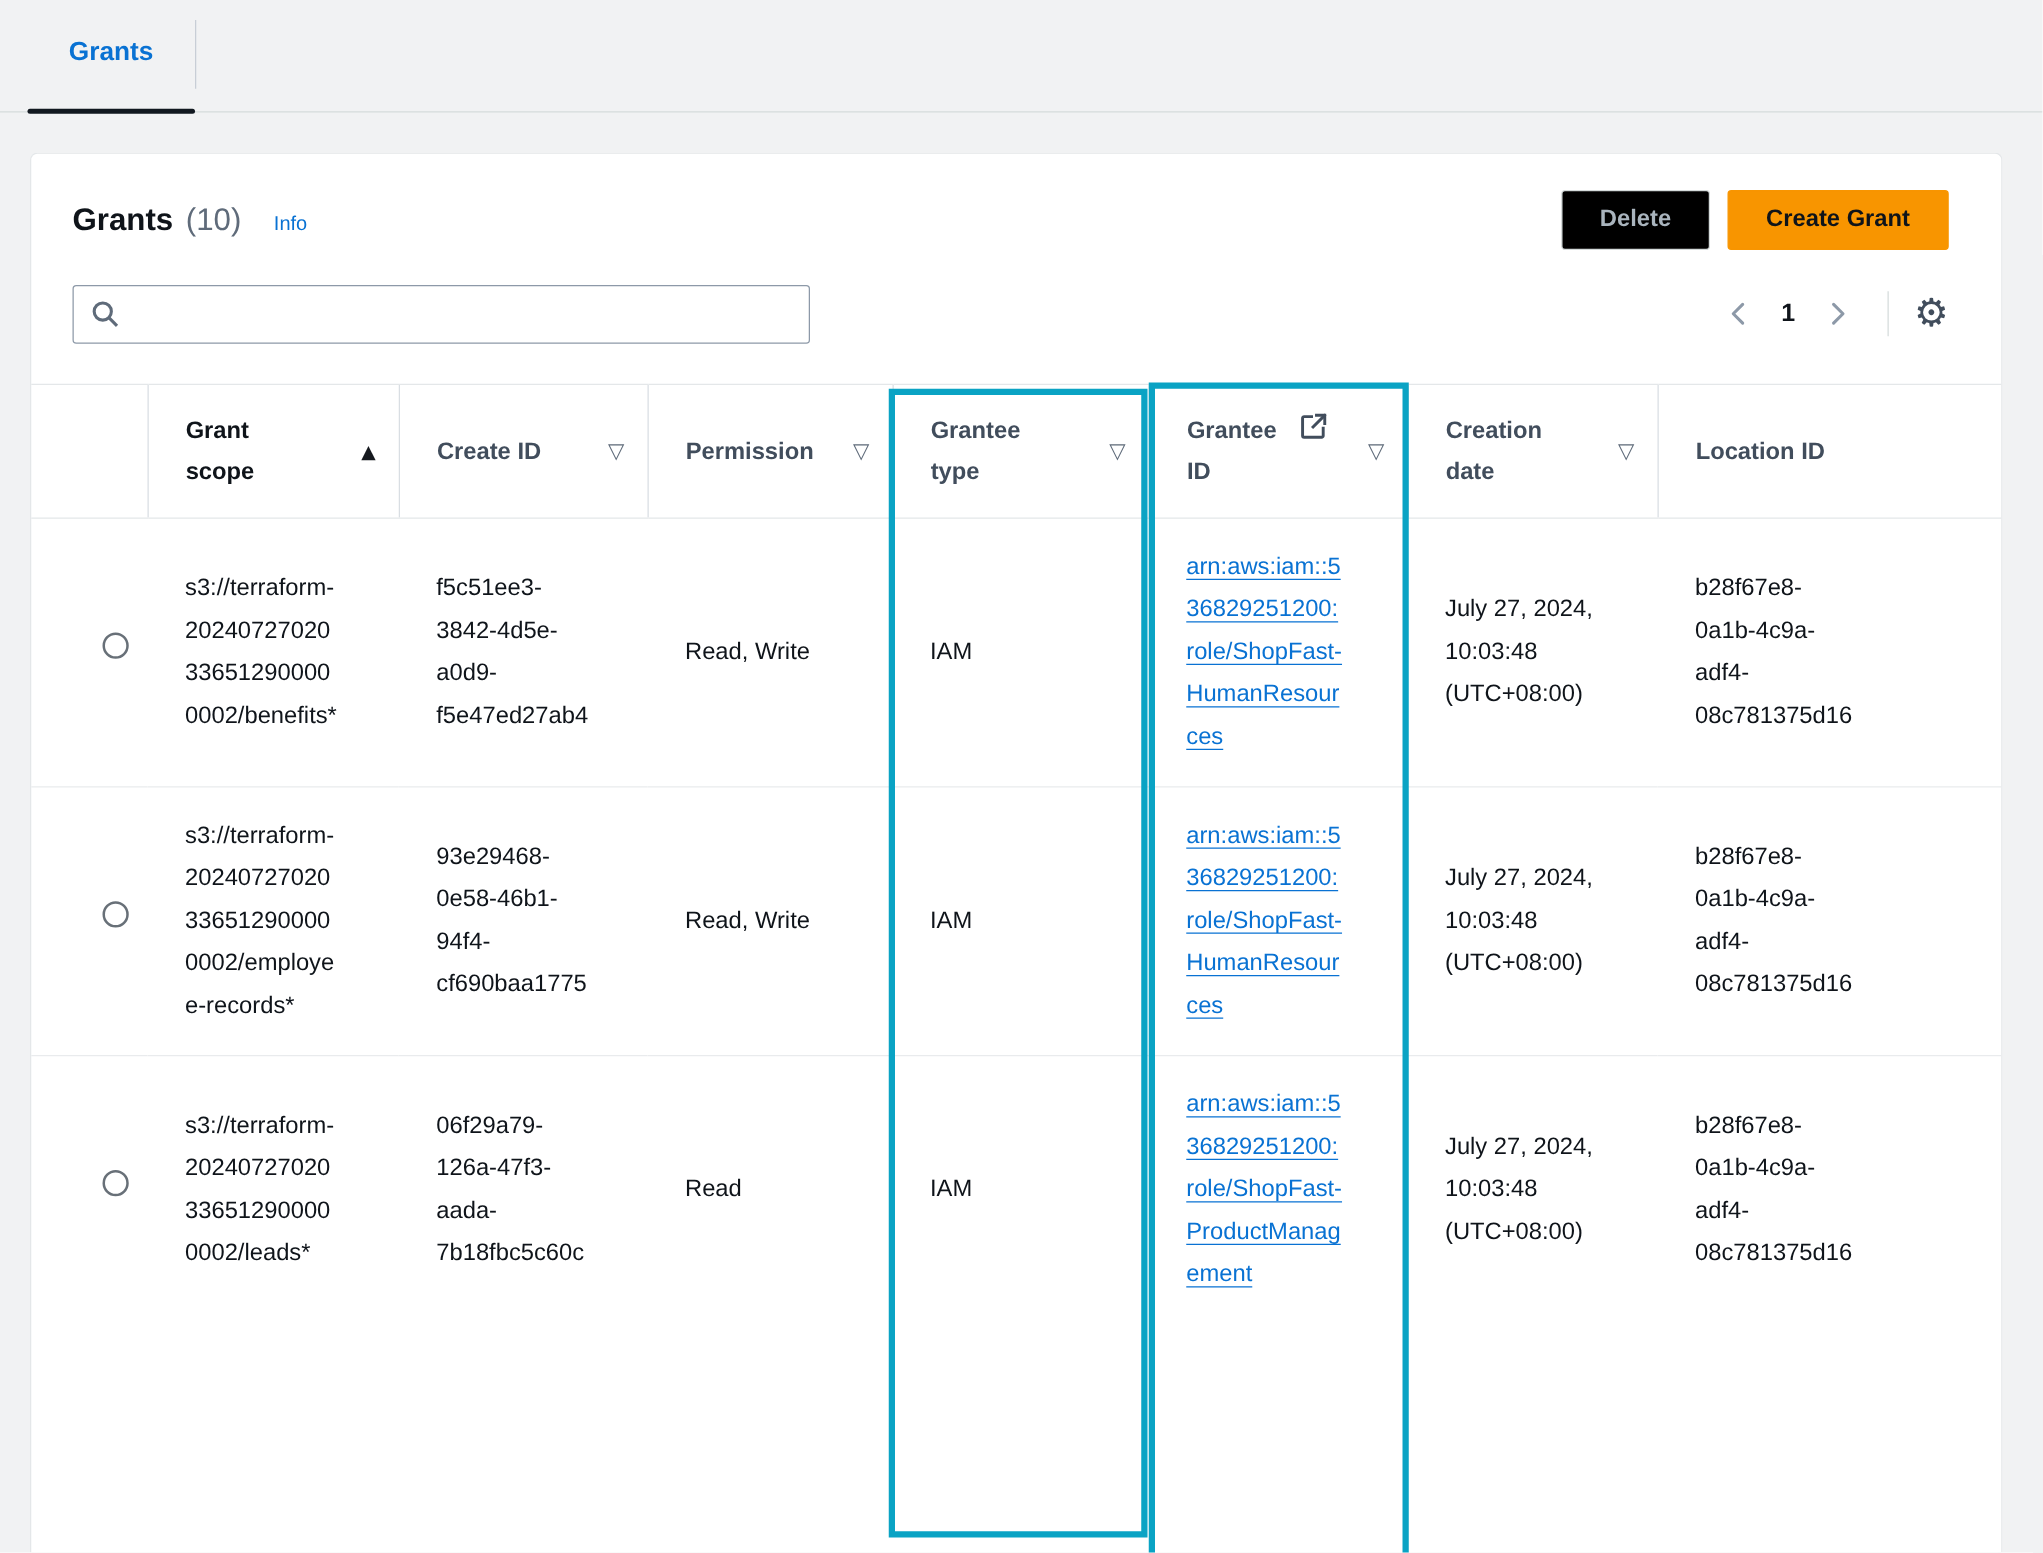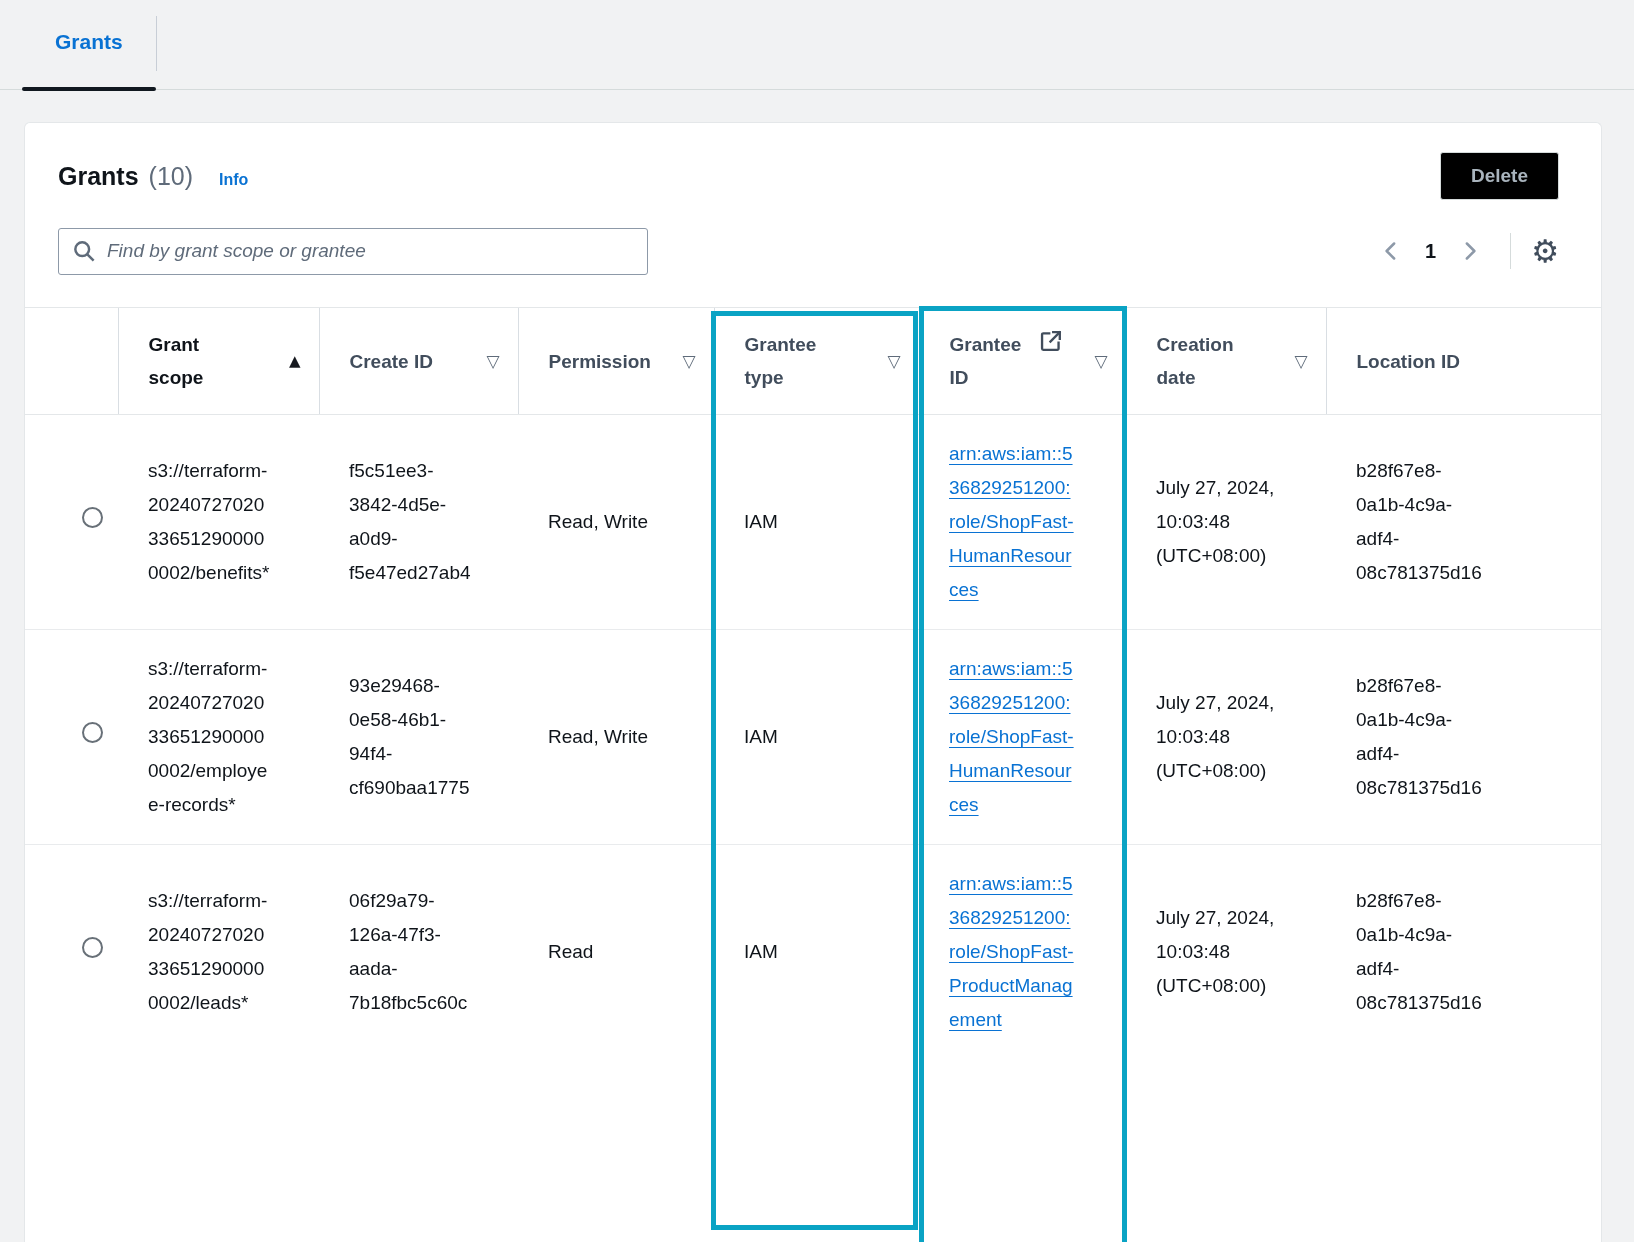--- a/index.html
+++ b/index.html
@@ -23,21 +23,21 @@
 
   
   .card { position: absolute; left: 24px; top: 122px; width: 1578px; height: 1120px;
           background: #ffffff; border: 1px solid #e4e7e9; border-bottom: none;
           border-radius: 6px 6px 0 0; }
   .card-head { padding: 28px 42px 0 33px; }
   .title-row { display: flex; justify-content: space-between; align-items: center; height: 50px; }
   .title-left { display: flex; align-items: baseline; }
   .panel-title { font-size: 25px; font-weight: 700; margin: 0; }
   .panel-count { font-size: 25px; font-weight: 400; color: #5f6b7a; margin-left: 10px; }
-  .info-link { font-size: 16px; font-weight: 700; color: #0972d3; margin-left: 26px;
+  .info-link { font-size: 16px; font-weight: 400; color: #0972d3; margin-left: 26px;
                text-decoration: none; cursor: pointer; }
   .buttons { display: flex; gap: 14px; }
   .btn { height: 48px; padding: 0 30px; font-size: 19px; font-weight: 700;
          border-radius: 3px; display: flex; align-items: center; cursor: pointer;
          font-family: inherit; }
   .btn-disabled { background: #000000; border: 1px solid #d5dbdb; color: #a9b4bd; }
   .btn-primary  { background: #f89500; border: 1px solid #f89500; color: #0f141a; }
 
   .toolbar { display: flex; justify-content: space-between; align-items: center;
              margin-top: 26px; height: 48px; }
@@ -99,32 +99,32 @@
 <div class="card">
   <div class="card-head">
     <div class="title-row">
       <div class="title-left">
         <h1 class="panel-title">Grants</h1>
         <span class="panel-count">(10)</span>
         <a class="info-link">Info</a>
       </div>
       <div class="buttons">
         <button class="btn btn-disabled">Delete</button>
+        <button class="btn btn-primary">Create Grant</button>
       </div>
     </div>
 
     <div class="toolbar">
       <div class="search-box">
         <span>
           <svg width="22" height="22" viewBox="0 0 16 16" fill="none" stroke="#5f6b7a" stroke-width="1.8">
             <circle cx="6.7" cy="6.7" r="5"></circle>
               <path d="M10.4 10.4 L15 15"></path>
           </svg>
         </span>
-        <input type="text" placeholder="Find by grant scope or grantee" style="">
       </div>
 
       <div class="pager">
         <button class="pager-btn">
           <span>
             <svg width="20" height="22" viewBox="0 0 16 16" fill="none" stroke="#8d99a8" stroke-width="2" stroke-linecap="round" stroke-linejoin="round">
               <path d="M10.5 2 L4.5 8 L10.5 14"></path>
             </svg>
           </span>
         </button>

